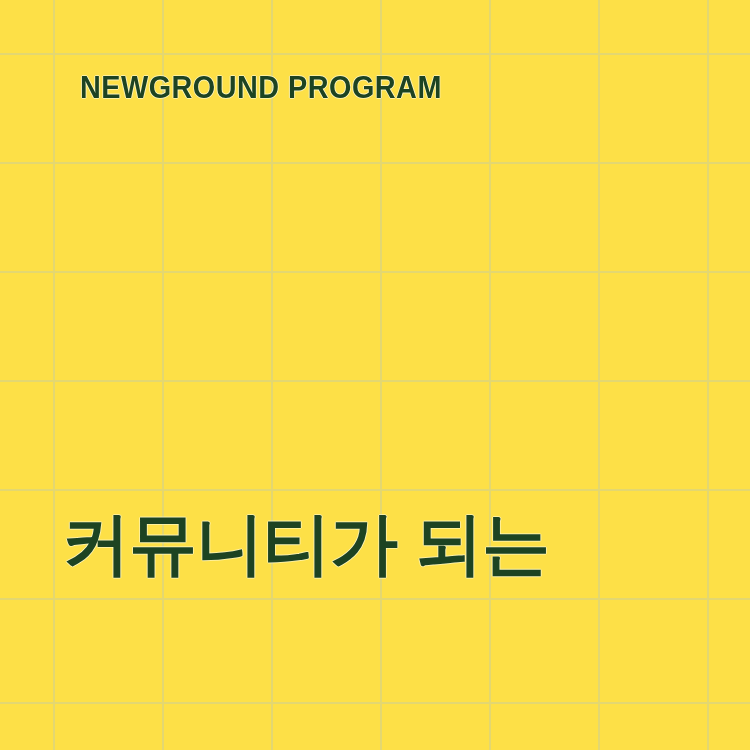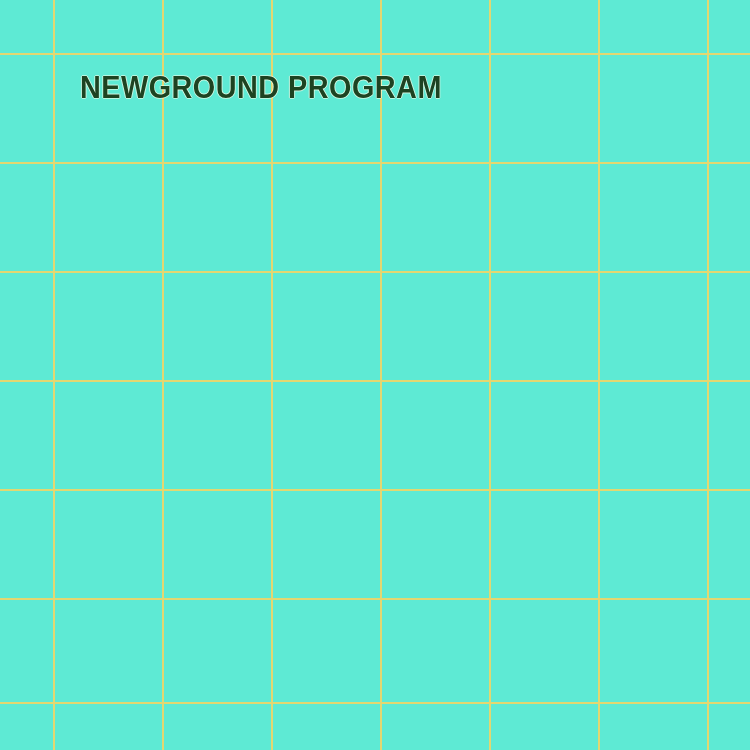--- a/index.html
+++ b/index.html
@@ -11,21 +11,21 @@
     width: 750px;
     height: 750px;
     overflow: hidden;
     font-family: "Liberation Sans", sans-serif;
   }
 
   #poster {
     position: relative;
     width: 750px;
     height: 750px;
-    background-color: #5eead4;
+    background-color: #fde047;
     overflow: hidden;
   }
 
   
   #grid-overlay {
     position: absolute;
     left: 0;
     top: 0;
     width: 750px;
     height: 750px;
@@ -111,15 +111,16 @@
     <div class="grid-line-h" style="top:271px"></div>
     <div class="grid-line-h" style="top:380px"></div>
     <div class="grid-line-h" style="top:489px"></div>
     <div class="grid-line-h" style="top:598px"></div>
     <div class="grid-line-h" style="top:702px"></div>
   </div>
 
   <div id="eyebrow">NEWGROUND PROGRAM</div>
 
   <div id="headline">
+    <div class="headline-line">커뮤니티가 되는</div>
   </div>
 
 </div>
 
 </body></html>

